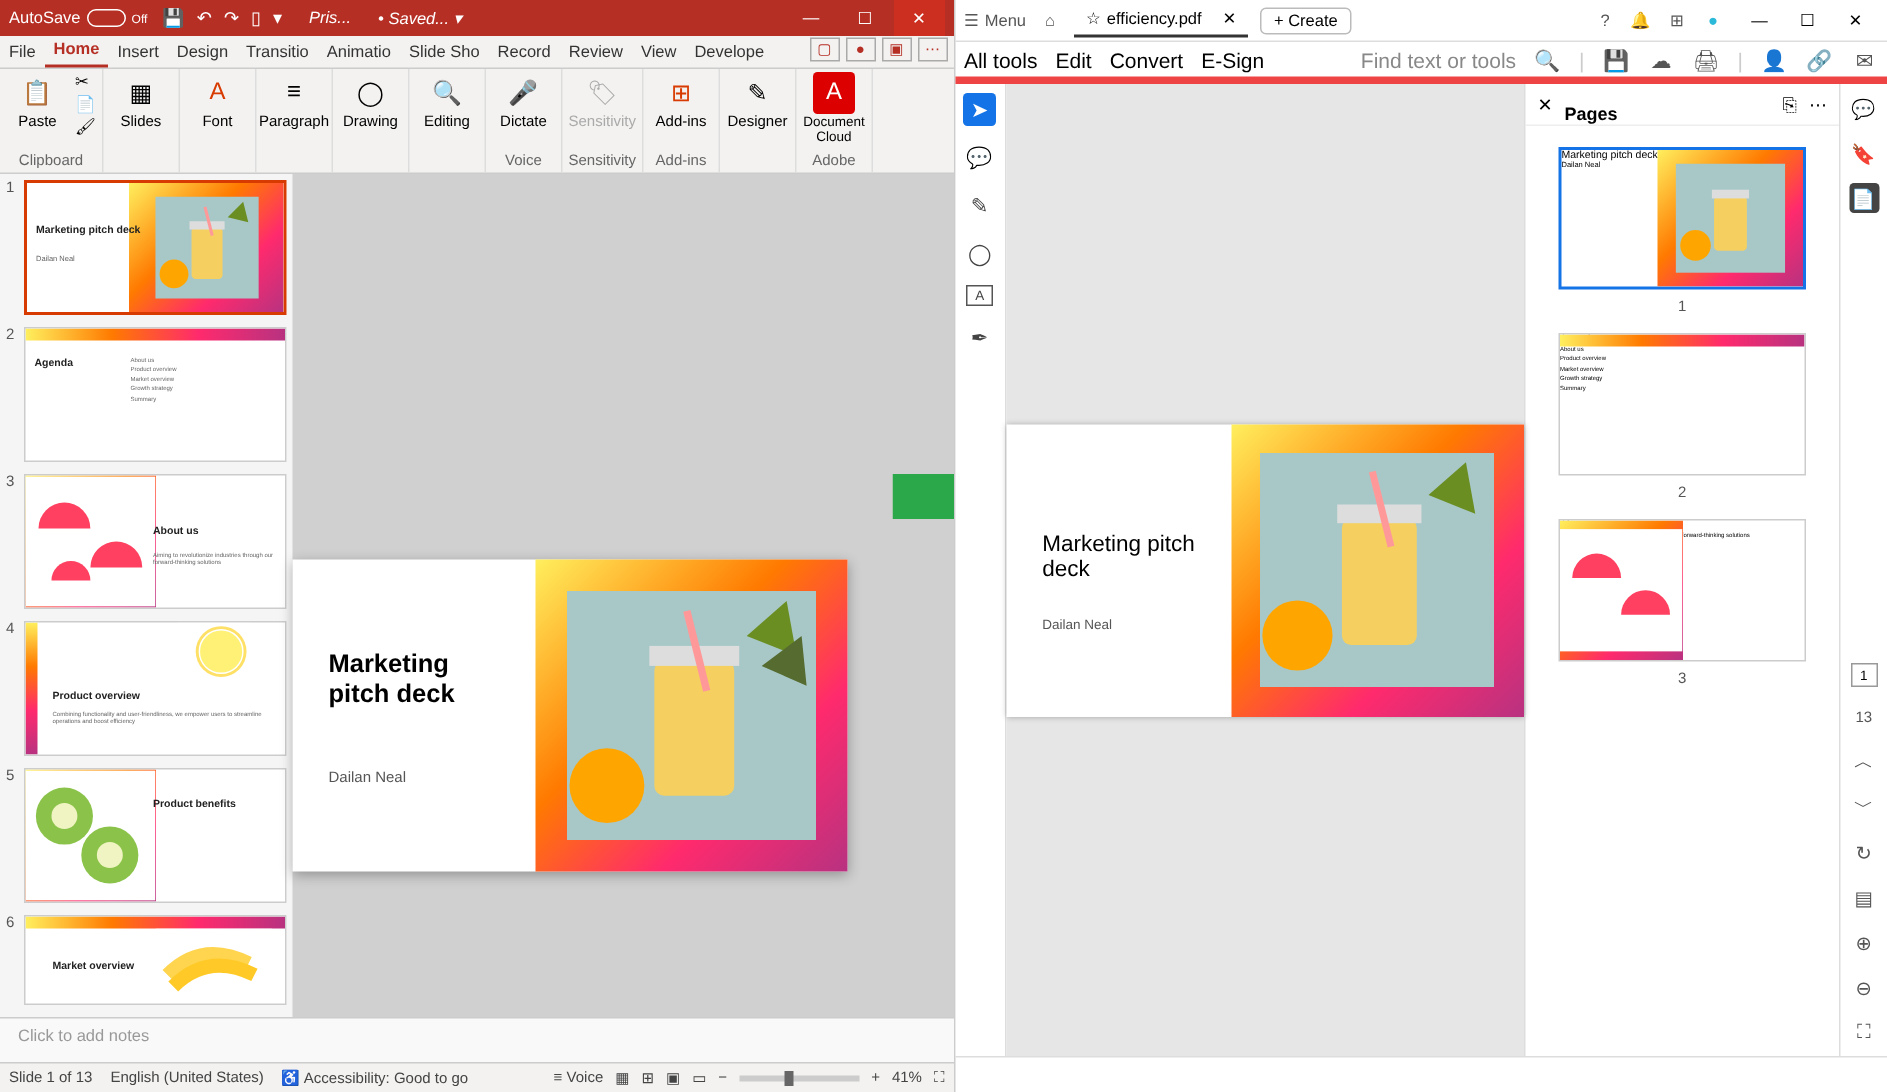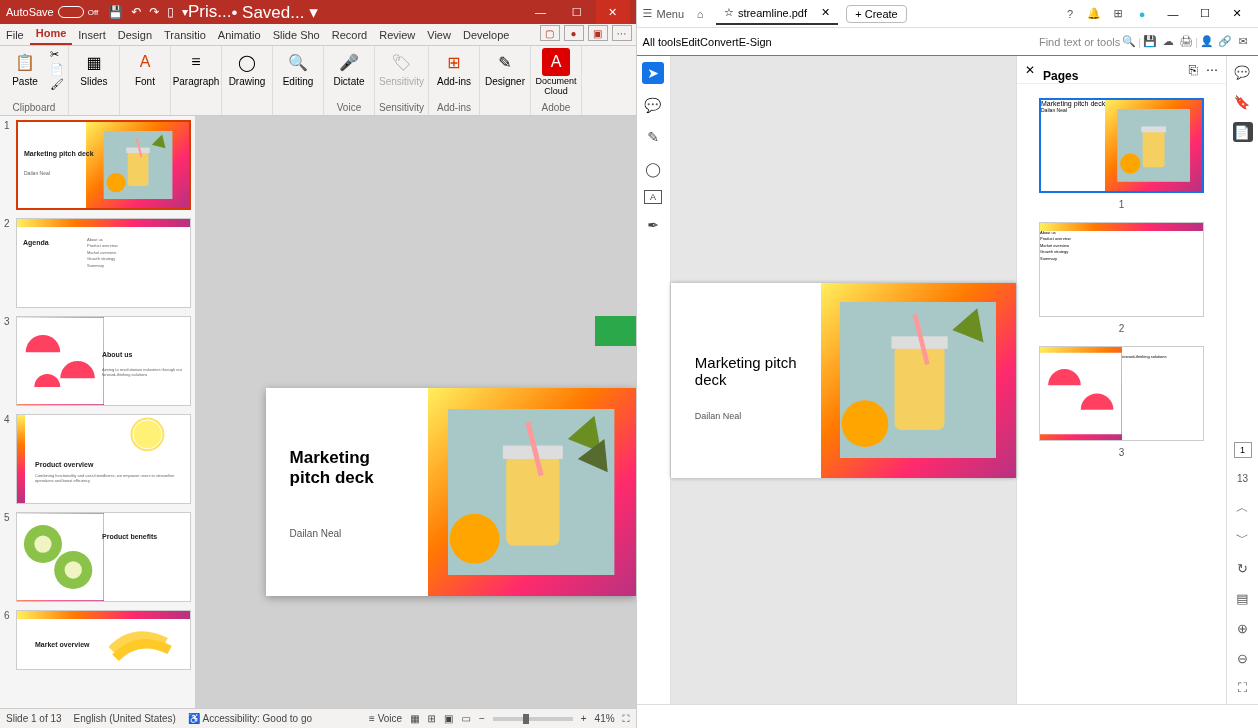--- a/index.html
+++ b/index.html
@@ -5,21 +5,21 @@
 * { margin: 0; padding: 0; box-sizing: border-box; font-family: "Segoe UI", Arial, sans-serif; }
 body { width: 1258px; height: 728px; background: #fff; overflow: hidden; display: flex; }
 .ppt-side { width: 671px; height: 100%; display: flex; flex-direction: column; background: #7f1d1d; }
 .pdf-side { width: 657px; height: 100%; display: flex; flex-direction: column; background: #fff; border-left: 1px solid #ccc; }
 
 
 .ppt-title { height: 24px; background: #b62f25; display: flex; align-items: center; color: #fff; font-size: 11px; padding: 0 6px; }
 .ppt-title .autosave { display: flex; align-items: center; gap: 4px; }
 .ppt-title .toggle { width: 26px; height: 12px; border: 1px solid #fff; border-radius: 6px; position: relative; }
 .ppt-title .qat { margin-left: 10px; display: flex; gap: 8px; font-size: 12px; }
-.ppt-title .doc { font-size: 17px; }
+.ppt-title .doc { margin-left: 18px; font-size: 11px; font-style: italic; }
 .ppt-title .spacer { flex: 1; }
 .ppt-title .winctl { display: flex; gap: 2px; }
 .ppt-title .winctl > div { width: 34px; height: 24px; display: flex; align-items: center; justify-content: center; font-size: 11px; }
 .ppt-title .winctl .close { background: #cc2e1f; }
 
 
 .ppt-ribbon-tabs { height: 22px; background: #f3f2f1; display: flex; align-items: flex-end; font-size: 11px; border-bottom: 1px solid #ccc; }
 .ppt-ribbon-tabs > div { padding: 4px 6px; cursor: pointer; color: #333; }
 .ppt-ribbon-tabs .active { border-bottom: 2px solid #b62f25; color: #b62f25; font-weight: 600; }
 .ppt-ribbon-tabs .rec { margin-left: auto; display: flex; gap: 4px; padding-right: 4px; }
@@ -40,21 +40,21 @@
 .thumb-num { font-size: 10px; color: #555; width: 12px; }
 .thumb { flex: 1; height: 90px; background: #fff; border: 1px solid #ccc; position: relative; overflow: hidden; }
 .thumb.sel { border: 2px solid #d83b01; }
 .gradient-frame { position: absolute; top: 0; right: 0; width: 60%; height: 100%; background: linear-gradient(135deg,#ffef5e 0%,#ff7a00 40%,#ff2a6d 70%,#b83280 100%); display: flex; align-items: center; justify-content: center; }
 .gradient-frame.left { left: 0; width: 50%; }
 .gradient-top { position: absolute; top: 0; left: 0; right: 0; height: 8px; background: linear-gradient(90deg,#ffef5e,#ff7a00,#ff2a6d,#b83280); }
 .gradient-side { position: absolute; top: 0; left: 0; bottom: 0; width: 8px; background: linear-gradient(180deg,#ffef5e,#ff7a00,#ff2a6d,#b83280); }
 .thumb .txt { position: absolute; left: 6px; top: 28px; font-size: 7px; font-weight: bold; color: #222; }
 .thumb .txt2 { position: absolute; left: 6px; top: 48px; font-size: 5px; color: #666; }
 
-.ppt-stage { flex: 1; background: #d0d0d0; position: relative; display: flex; align-items: center; justify-content: flex-end; }
+.ppt-stage { flex: 1; background: #d0d0d0; position: relative; display: flex; align-items: center; justify-content: flex-start; }
 .slide-main { width: 370px; height: 208px; background: #fff; box-shadow: 0 2px 8px rgba(0,0,0,0.3); position: relative; }
 .slide-main .grad { position: absolute; top: 0; right: 0; width: 208px; height: 100%; background: linear-gradient(135deg,#ffef5e 0%,#ff7a00 40%,#ff2a6d 70%,#b83280 100%); display: flex; align-items: center; justify-content: center; }
 .slide-main .title { position: absolute; left: 24px; top: 60px; font-size: 17px; font-weight: bold; }
 .slide-main .subtitle { position: absolute; left: 24px; top: 140px; font-size: 10px; color: #555; }
 
 .arrow { position: absolute; top: 185px; left: 400px; width: 220px; height: 60px; pointer-events: none; }
 
 .ppt-notes { height: 30px; background: #f9f9f9; border-top: 1px solid #ccc; padding: 6px 12px; font-size: 11px; color: #999; }
 .ppt-status { height: 20px; background: #f3f2f1; border-top: 1px solid #ccc; font-size: 10px; display: flex; align-items: center; padding: 0 6px; gap: 12px; color: #444; }
 .ppt-status .right { margin-left: auto; display: flex; gap: 8px; align-items: center; }
@@ -64,21 +64,21 @@
 
 .pdf-title { height: 28px; border-bottom: 1px solid #ddd; display: flex; align-items: center; padding: 0 6px; font-size: 11px; gap: 8px; }
 .pdf-title .menubtn { display: flex; align-items: center; gap: 4px; color: #555; }
 .pdf-title .tab { display: flex; align-items: center; gap: 4px; padding: 4px 8px; border-bottom: 2px solid #333; }
 .pdf-title .create { border: 1px solid #bbb; border-radius: 4px; padding: 2px 8px; }
 .pdf-title .spacer { flex: 1; }
 .pdf-title .ico { width: 16px; height: 16px; display: inline-flex; align-items: center; justify-content: center; color: #555; }
 .pdf-title .winctl { display: flex; gap: 2px; }
 .pdf-title .winctl > div { width: 30px; height: 24px; display: flex; align-items: center; justify-content: center; }
 
-.pdf-bar2 { height: 28px; border-bottom: 1px solid #ef4444; display: flex; align-items: center; padding: 0 6px; font-size: 11px; }
+.pdf-bar2 { height: 28px; border-bottom: 5px solid #ef4444; display: flex; align-items: center; padding: 0 6px; font-size: 14px; gap: 12px; }
 .pdf-bar2 .spacer { flex: 1; }
 .pdf-bar2 .ico { width: 18px; color: #555; text-align: center; }
 
 .pdf-work { flex: 1; display: flex; overflow: hidden; }
 .pdf-toolcol { width: 34px; background: #fff; border-right: 1px solid #ddd; display: flex; flex-direction: column; align-items: center; padding: 6px 0; gap: 10px; }
 .pdf-toolcol .tico { width: 22px; height: 22px; display: flex; align-items: center; justify-content: center; color: #444; font-size: 14px; }
 .pdf-toolcol .tico.sel { background: #1473e6; color: #fff; border-radius: 3px; }
 
 .pdf-canvas { flex: 1; background: #e6e6e6; position: relative; display: flex; align-items: center; justify-content: center; }
 .pdf-page { width: 345px; height: 195px; background: #fff; box-shadow: 0 0 4px rgba(0,0,0,0.3); position: relative; }
@@ -346,20 +346,23 @@
 pitch deck</div>
         <div class="subtitle">Dailan Neal</div>
       </div>
 
       <svg class="arrow" viewBox="0 0 220 60">
         <polygon points="0,15 140,15 140,0 220,30 140,60 140,45 0,45" fill="#2ba84a"></polygon>
       </svg>
     </div>
   </div>
 
+  <div class="ppt-notes">
+    <span>Click to add notes</span>
+  </div>
 
   <div class="ppt-status">
     <span>Slide 1 of 13</span>
     <span>English (United States)</span>
     <span>♿ <span>Accessibility: Good to go</span></span>
     <div class="right">
       <span>≡ <span>Voice</span></span>
       <span>▦</span>
       <span>⊞</span>
       <span>▣</span>
@@ -376,21 +379,21 @@
 <div class="pdf-side">
 
   <div class="pdf-title">
     <div class="menubtn">
         <span>☰</span> 
         <span>Menu</span>
       </div>
     <span class="ico">⌂</span>
     <div class="tab">
         <span>☆</span>
-        <span>streamline.pdf</span>
+        <span>efficiency.pdf</span>
         <span style="margin-left:10px;">✕</span>
       </div>
     <div class="create">+ <span>Create</span></div>
     <div class="spacer"></div>
     <span class="ico">?</span>
     <span class="ico">🔔</span>
     <span class="ico">⊞</span>
     <span class="ico" style="color:#2bb9d9;">●</span>
     <div class="winctl">
       <div>—</div>

